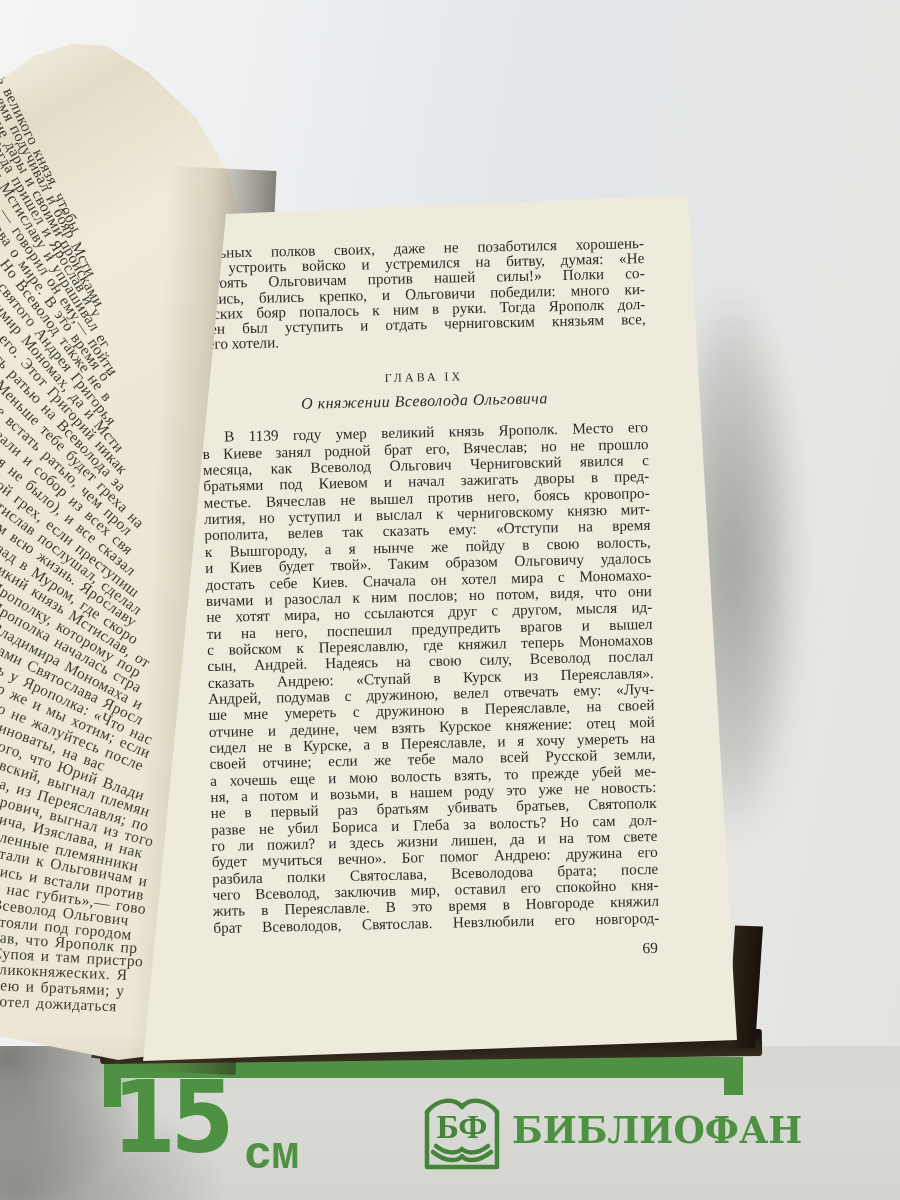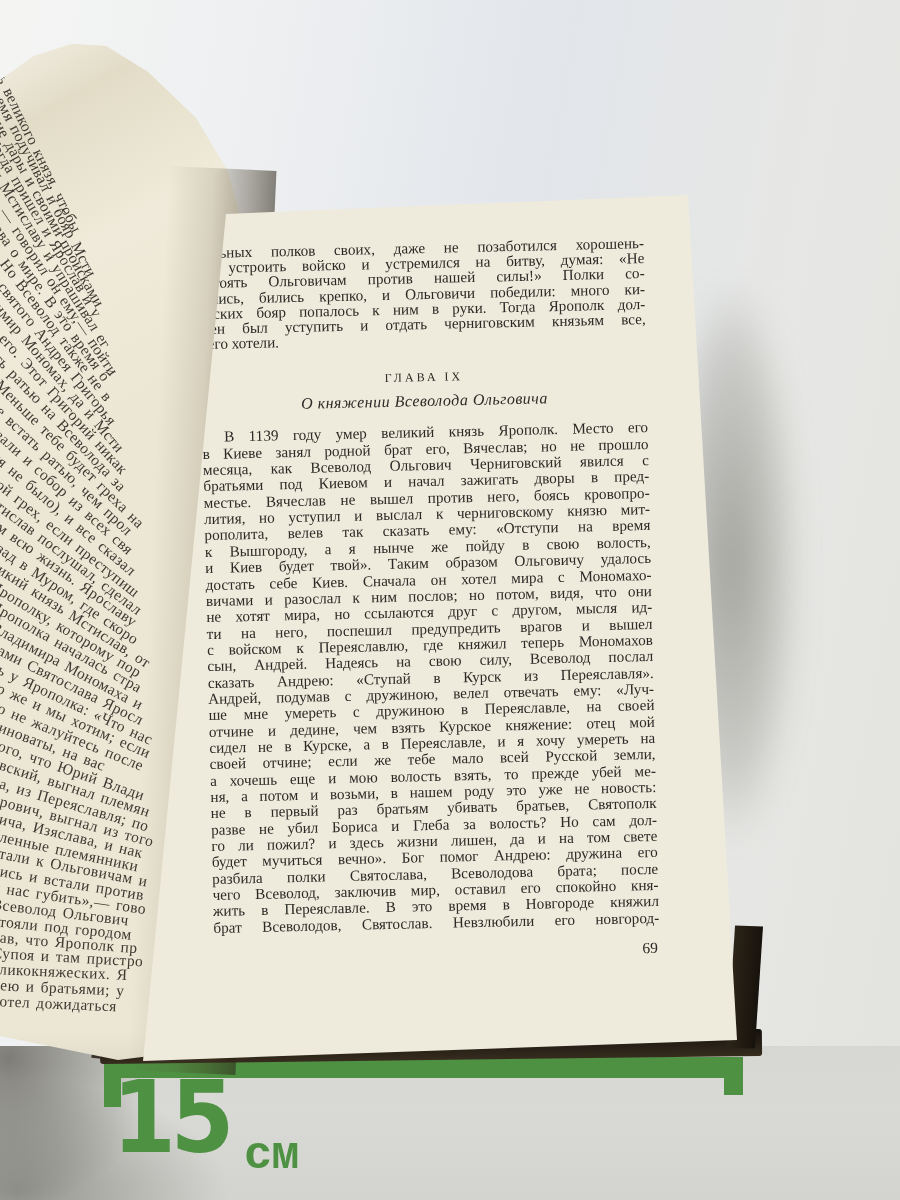--- a/index.html
+++ b/index.html
@@ -106,20 +106,32 @@
 
   <div class="cast-shadow"></div>
 
   <div class="ruler-card">
     <div class="card-notch"></div>
     <div class="ruler-bar"></div>
     <div class="ruler-tick-left"></div>
     <div class="ruler-tick-right"></div>
     <div class="ruler-value">15</div>
     <div class="ruler-unit">см</div>
+    <div class="brand">
+      <svg class="brand-logo" viewBox="0 0 80 86">
+        <g fill="none" stroke="#45853a" stroke-width="4.5" stroke-linecap="round" stroke-linejoin="round">
+          <path d="M5 26 L5 81 L75 81 L75 26"></path>
+          <path d="M5 26 C16 12 33 12 40 21 C47 12 64 12 75 26"></path>
+          <path d="M14 60 C24 68 35 68 40 63 C45 68 56 68 66 60"></path>
+          <path d="M11 66 C23 76 36 76 40 70 C44 76 57 76 69 66"></path>
+        </g>
+        <text x="40" y="52" text-anchor="middle" font-family="Liberation Serif, serif" font-weight="bold" font-size="34" fill="#45853a">БФ</text>
+      </svg>
+      <div class="brand-name">БИБЛИОФАН</div>
+    </div>
   </div>
 
   <div class="cover-bottom"></div>
   <div class="cover-right"></div>
 
   <div class="left-page">
     <div>
         <div class="lp-line" style="top: 48px; transform: rotate(64deg);">вать великого князя, чтобы</div>
         <div class="lp-line" style="top: 75.4879px; transform: rotate(62.4deg);">время подучивал и бояр Мсти</div>
         <div class="lp-line" style="top: 102.848px; transform: rotate(60.8deg);">шие дары и своими происками</div>

